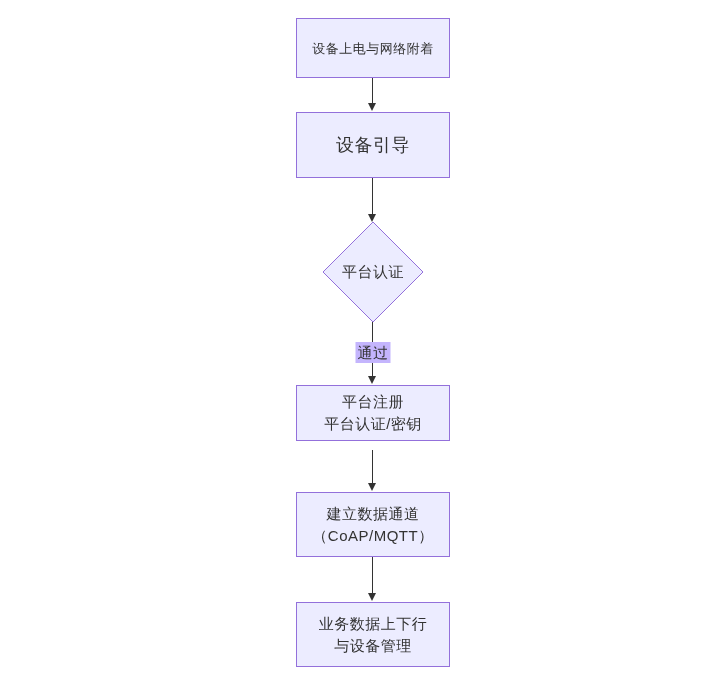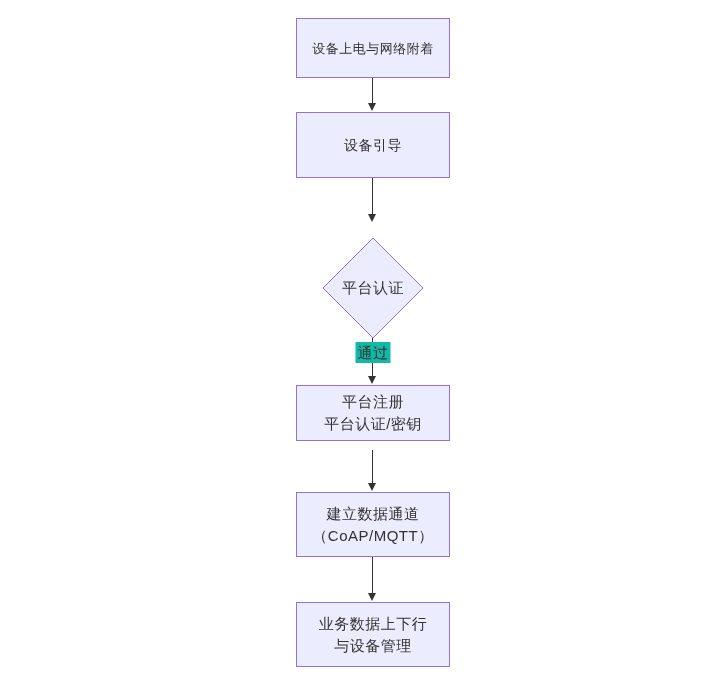--- a/index.html
+++ b/index.html
@@ -19,27 +19,27 @@
     background:#ECECFF;
     border:1px solid #9370DB;
     display:flex;flex-direction:column;
     justify-content:center;align-items:center;
     text-align:right;
     letter-spacing:0.5px;
   }
   .node .line{line-height:22px;white-space:nowrap;}
   .n1{top:18px;height:60px;font-size:13px;}
   .n1 .line{line-height:21px;}
-  .n2{top:112px;height:66px;font-size:14px;}
+  .n2{top:112px;height:66px;font-size:18px;}
   .n3{top:385px;height:56px;font-size:15px;}
   .n4{top:492px;height:65px;font-size:15px;}
   .n5{top:602px;height:65px;font-size:15px;}
   
   .decision{
-    position:absolute;left:322px;top:237px;width:102px;height:102px;text-decoration:underline;
+    position:absolute;left:322px;top:221px;width:102px;height:102px;text-decoration:underline;
   }
   .decision svg{position:absolute;left:0;top:0;display:block;}
   .decision .dlabel{
     position:absolute;left:0;top:0;right:0;bottom:0;
     display:flex;align-items:center;justify-content:center;
     font-size:15px;letter-spacing:0.5px;color:#333333;
   }
   
   .edge{
     position:absolute;left:372px;width:1px;background:#333333;
@@ -57,21 +57,21 @@
   }
   .a1{top:103px;}
   .a2{top:214px;}
   .a3{top:376px;}
   .a4{top:483px;}
   .a5{top:593px;}
   
   .edge-label{
     position:absolute;top:342px;left:373px;
     transform:translateX(-50%);
-    background:#14b8a6;
+    background:#c4b5fd;
     color:#333333;
     font-size:15px;line-height:21px;
     padding:0 2px;
     white-space:nowrap;
     letter-spacing:0.5px;
   }
 </style>
 </head>
 <body>
 

